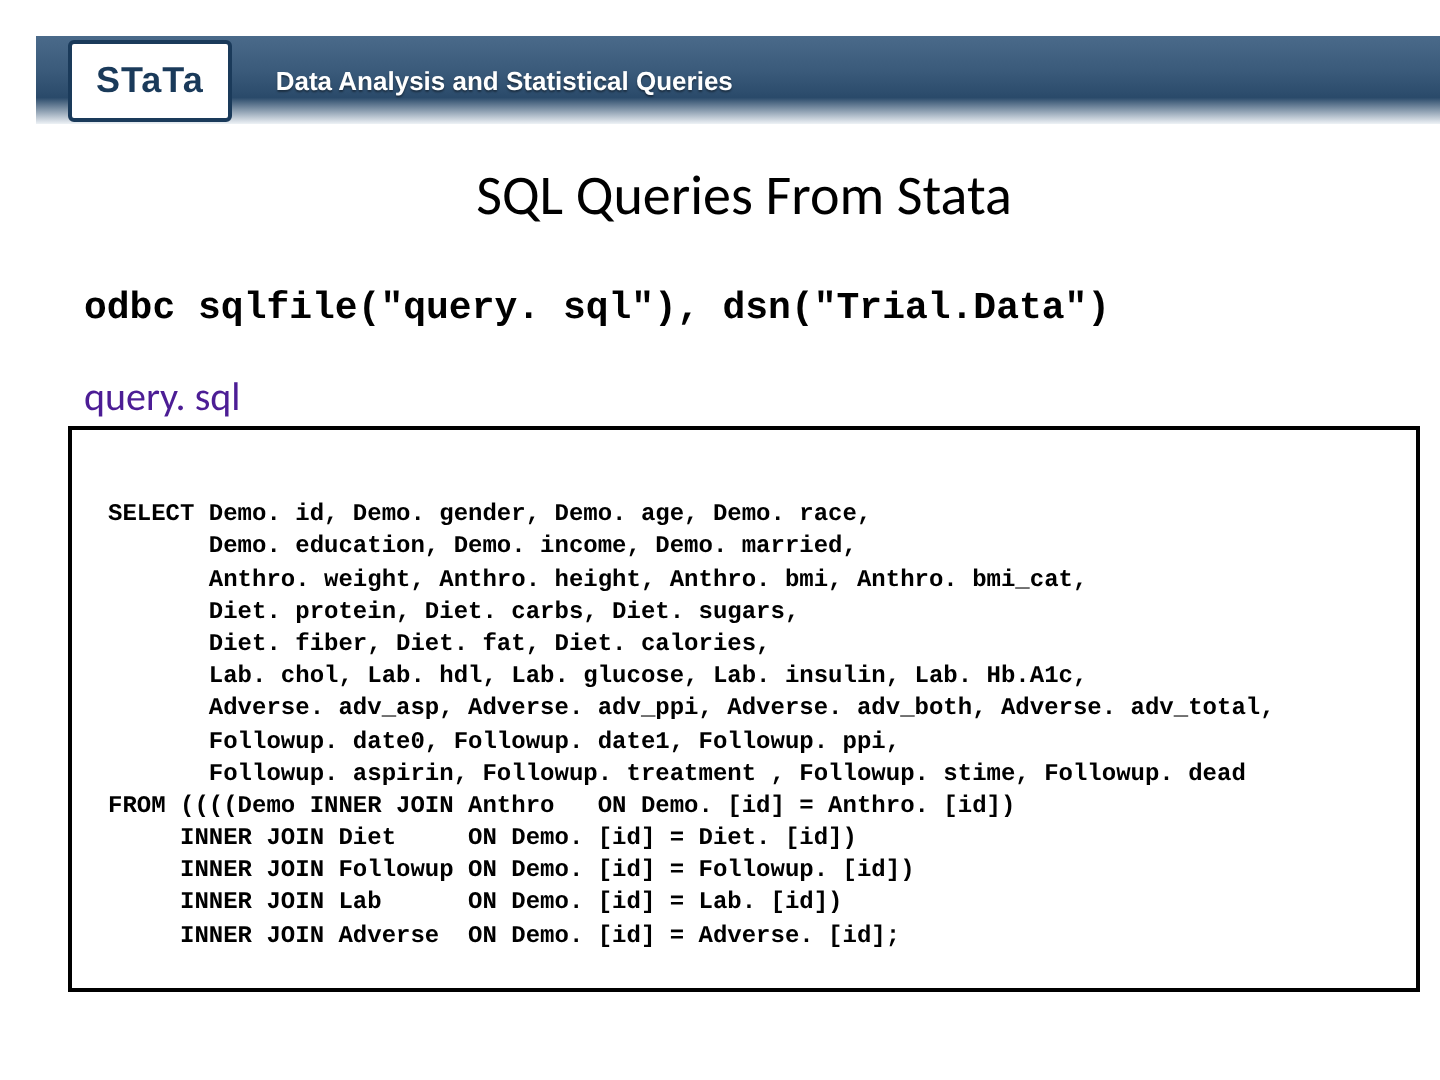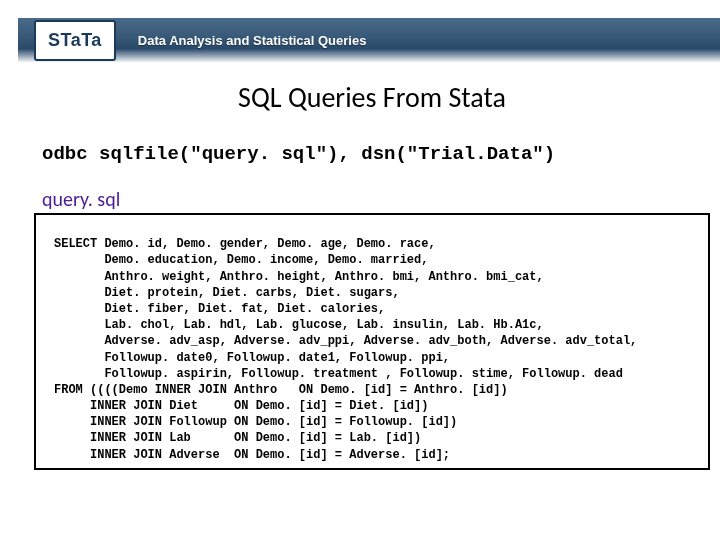--- a/index.html
+++ b/index.html
@@ -60,21 +60,21 @@
   .file-label {
     font-family: Calibri, Arial, sans-serif;
     font-size: 20px;
     color: #4c1d95;
     padding: 0 24px;
     margin-bottom: 2px;
   }
   .code-box {
     margin: 0 22px;
     border: 2px solid #000000;
-    padding: 5px 12px;
+    padding: 18px 12px;
     font-family: "Courier New", monospace;
     font-size: 12px;
     font-weight: bold;
     color: #000000;
     line-height: 1.35;
     white-space: pre;
     overflow: hidden;
   }
 </style>
 </head>

